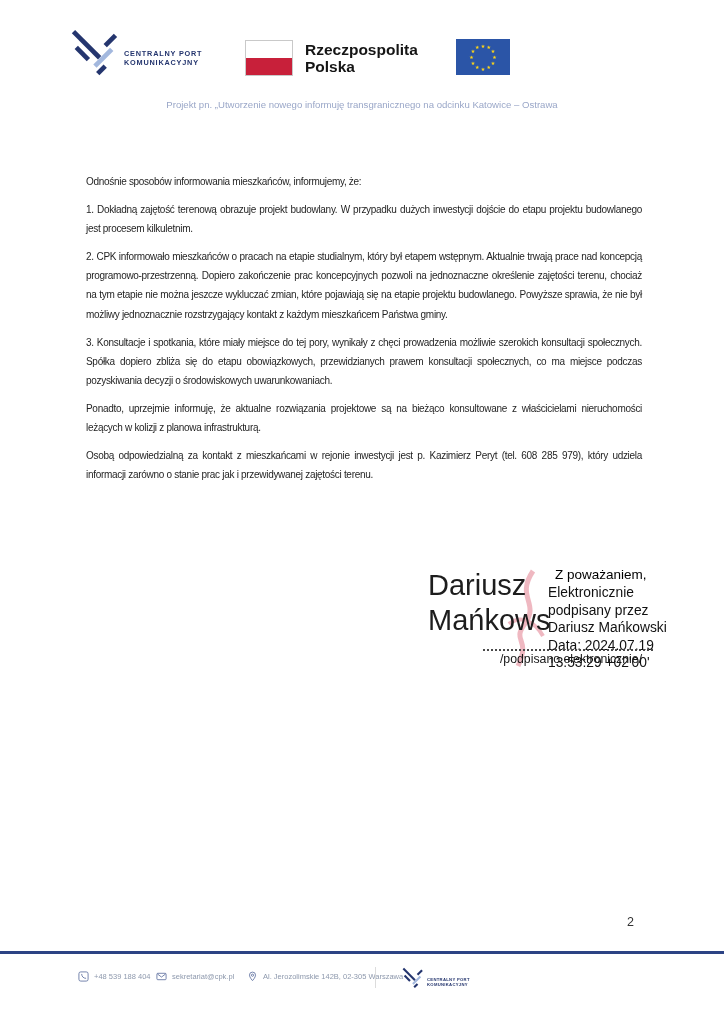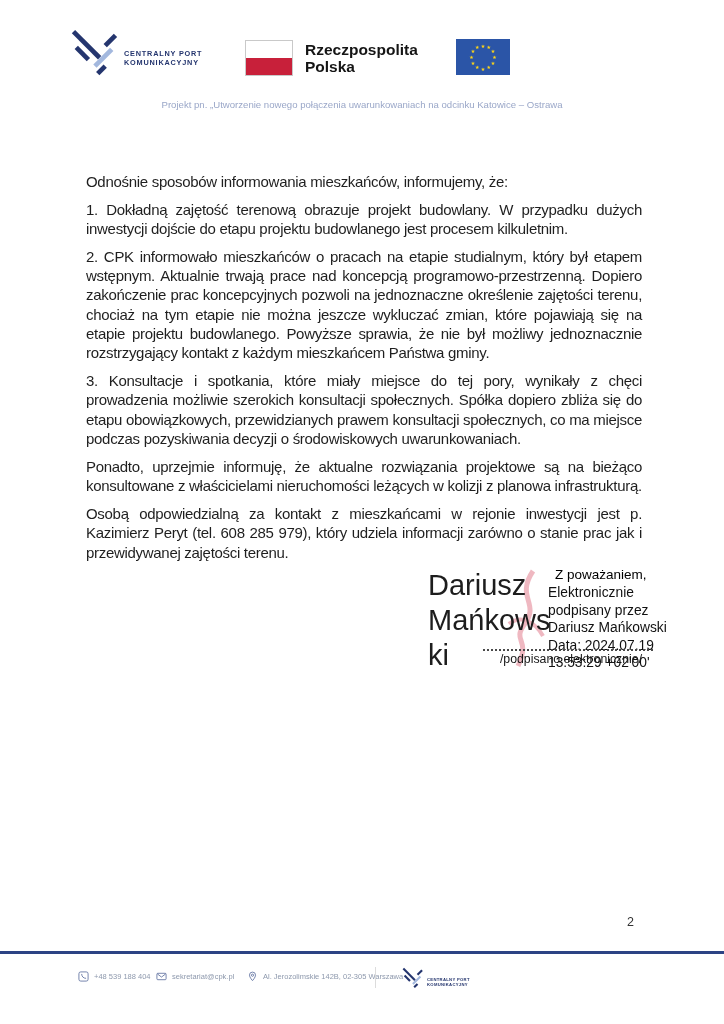--- a/index.html
+++ b/index.html
@@ -30,21 +30,21 @@
   .eu-group{position:absolute;left:456px;top:39px;display:flex;}
   .eu-flag{width:54px;height:36px;}
   .eu-flag rect{fill:var(--eu-blue);}
   .eu-flag text{fill:var(--eu-star-yellow);font-size:5px;}
   .eu-text{margin-left:10px;margin-top:1px;font-size:14.5px;font-weight:bold;
     color:var(--eu-text-blue);line-height:17.5px;}
   .project-note{position:absolute;left:0;top:97px;width:724px;text-align:center;
     color:var(--note-blue);font-size:9.6px;line-height:16.5px;}
   
   .letter-body{position:absolute;left:86px;top:172px;width:556px;color:var(--body-text);
-    font-size:15px;line-height:19.3px;letter-spacing:-0.3px;text-align:justify;}
+    font-size:10px;line-height:19.3px;letter-spacing:-0.3px;text-align:justify;}
   .letter-body p{margin:0 0 8.5px 0;}
   
   .signature{position:absolute;left:425px;top:560px;width:268px;height:135px;}
   .flourish{position:absolute;left:78px;top:8px;width:46px;height:104px;}
   .flourish path{stroke:var(--signature-pink);fill:none;opacity:.85;}
   .signer-name{position:absolute;left:3px;top:8px;color:#1d1d1d;font-size:29px;line-height:35px;}
   .closing{position:absolute;left:130px;top:7px;font-size:13.5px;color:#000;white-space:nowrap;}
   .sig-details{position:absolute;left:123px;top:24px;width:142px;font-size:13.8px;
     line-height:17.5px;color:#111;}
   .dotted-line{position:absolute;left:58px;top:89px;width:170px;border-bottom:2px dotted #4a4a4a;}
@@ -113,41 +113,40 @@
           <text x="17" y="23.8">★</text>
             <text x="15.5" y="18">★</text>
           <text x="17" y="12.3">★</text>
             <text x="21.2" y="8">★</text>
         </g>
       </svg>
     </div>
   </div>
 
   <div class="project-note">
-    <div>Projekt pn. „Utworzenie nowego połączenia uwarunkowaniach na odcinku Katowice – Ostrawa</div>
+    <div>Projekt pn. „Utworzenie nowego informuję transgranicznego na odcinku Katowice – Ostrawa</div>
   </div>
 
   <div class="letter-body">
     <p>Odnośnie sposobów informowania mieszkańców, informujemy, że:</p>
     <p>1. Dokładną zajętość terenową obrazuje projekt budowlany. W przypadku dużych inwestycji dojście do etapu projektu budowlanego jest procesem kilkuletnim.</p>
     <p>2. CPK informowało mieszkańców o pracach na etapie studialnym, który był etapem wstępnym. Aktualnie trwają prace nad koncepcją programowo-przestrzenną. Dopiero zakończenie prac koncepcyjnych pozwoli na jednoznaczne określenie zajętości terenu, chociaż na tym etapie nie można jeszcze wykluczać zmian, które pojawiają się na etapie projektu budowlanego. Powyższe sprawia, że nie był możliwy jednoznacznie rozstrzygający kontakt z każdym mieszkańcem Państwa gminy.</p>
     <p>3. Konsultacje i spotkania, które miały miejsce do tej pory, wynikały z chęci prowadzenia możliwie szerokich konsultacji społecznych. Spółka dopiero zbliża się do etapu obowiązkowych, przewidzianych prawem konsultacji społecznych, co ma miejsce podczas pozyskiwania decyzji o środowiskowych uwarunkowaniach.</p>
     <p>Ponadto, uprzejmie informuję, że aktualne rozwiązania projektowe są na bieżąco konsultowane z właścicielami nieruchomości leżących w kolizji z planowa infrastrukturą.</p>
     <p>Osobą odpowiedzialną za kontakt z mieszkańcami w rejonie inwestycji jest p. Kazimierz Peryt (tel. 608 285 979), który udziela informacji zarówno o stanie prac jak i przewidywanej zajętości terenu.</p>
   </div>
 
   <div class="signature">
     <svg class="flourish" viewBox="0 0 46 104">
       <path d="M30 3 C 12 30, 38 35, 21 57 C 9 74, 28 70, 15 98" stroke-width="5"></path>
       <path d="M6 56 C 18 46, 32 54, 40 68" stroke-width="4"></path>
     </svg>
     <div class="signer-name">
       <div>Dariusz</div>
       <div>Mańkows</div>
-      <div>ki</div>
     </div>
     <div class="closing">Z poważaniem,</div>
     <div class="sig-details">Elektronicznie podpisany przez Dariusz Mańkowski Data: 2024.07.19 13:53:29 +02'00'</div>
     <div class="dotted-line"></div>
     <div class="sig-annotation">/podpisano elektronicznie/</div>
   </div>
 
   <div class="page-number">2</div>
 
   <div class="footer-rule"></div>

